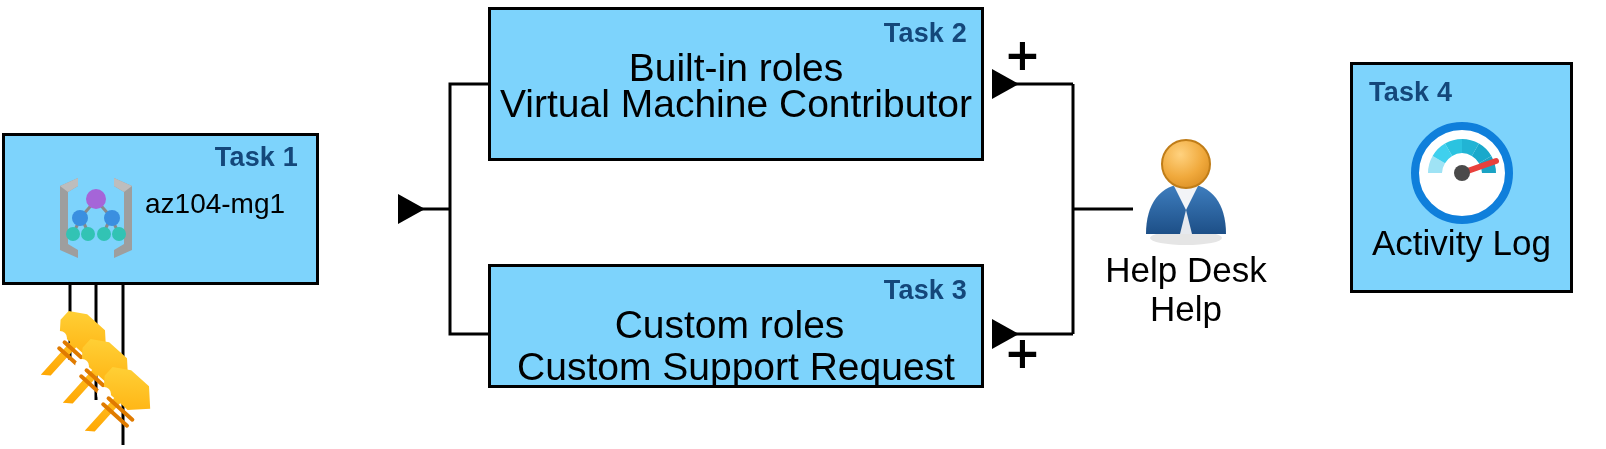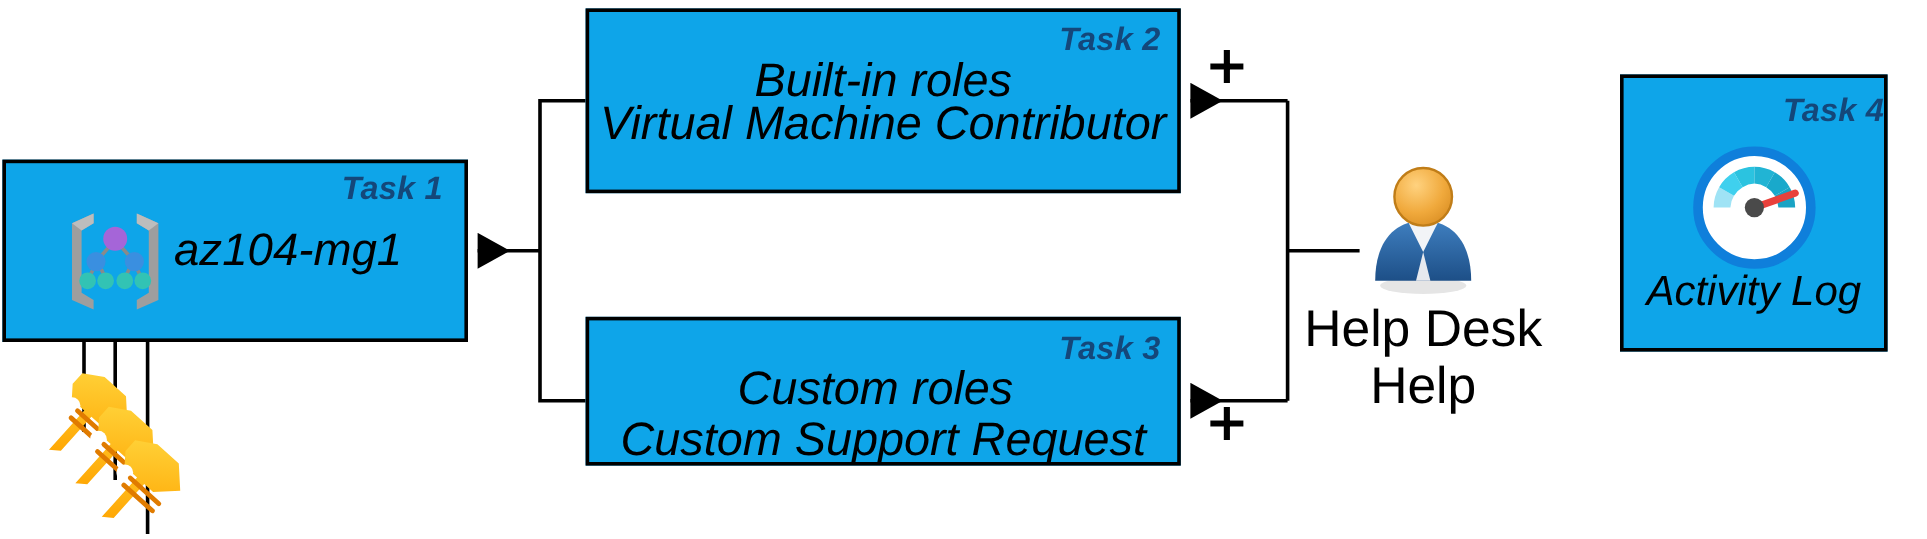--- a/index.html
+++ b/index.html
@@ -1,61 +1,61 @@
 <!DOCTYPE html>
 <html><head>
 <meta charset="utf-8">
 <style>
   html,body{margin:0;padding:0;background:#ffffff;}
   body{width:1606px;height:449px;position:relative;overflow:hidden;
        font-family:"Liberation Sans","DejaVu Sans",sans-serif;}
   .stage{position:absolute;left:0;top:0;width:1606px;height:449px;}
   svg.layer{position:absolute;left:0;top:0;width:1606px;height:449px;}
 
-  .task-box{position:absolute;background:#0ea5e9;border:3px solid #000000;
-            box-sizing:border-box;font-style:italic;}
+  .task-box{position:absolute;background:#7dd3fc;border:3px solid #000000;
+            box-sizing:border-box;}
   .task-tag{position:absolute;color:#14477a;font-weight:bold;font-size:27px;
             letter-spacing:.2px;white-space:nowrap;}
   .box-text{position:absolute;color:#000000;font-size:39px;line-height:1.12;
             text-align:center;white-space:nowrap;}
 
   
-  #task1-box{left:2px;top:133px;width:388px;height:152px;padding-left:15px;}
+  #task1-box{left:2px;top:133px;width:317px;height:152px;padding-left:15px;}
   #task1-tag{right:18px;top:6px;}
-  #task1-label{left:140px;top:52px;font-size:38px;}
+  #task1-label{left:140px;top:52px;font-size:28px;}
 
   
   #task2-box{left:488px;top:7px;width:496px;height:154px;}
   #task2-tag{right:14px;top:8px;}
   #task2-l1{left:0;right:0;top:36px;}
   #task2-l2{left:0;right:0;top:72px;}
 
   
   #task3-box{left:488px;top:264px;width:496px;height:124px;}
   #task3-tag{right:14px;top:8px;}
   #task3-l1{left:0;right:13px;top:36px;}
   #task3-l2{left:0;right:0;top:78px;}
 
   
   #task4-box{left:1350px;top:62px;width:223px;height:231px;}
-  #task4-tag{left:16px;right:0;top:12px;text-align:right;}
+  #task4-tag{left:16px;right:0;top:12px;text-align:left;}
   #task4-label{left:0;right:0;top:158px;font-size:35px;}
   #task4-gauge{position:absolute;left:50%;top:56px;transform:translateX(-50%);
                width:104px;height:104px;}
 
   .plus{position:absolute;color:#000;font-weight:bold;font-size:44px;
         line-height:1;font-family:"DejaVu Sans",sans-serif;}
   #plus-top{left:1004px;top:33px;}
   #plus-bottom{left:1004px;top:331px;}
 
   #mg-icon{position:absolute;left:48px;top:172px;width:96px;height:92px;}
   #keys-icon{position:absolute;left:38px;top:305px;width:120px;height:144px;}
   #person-icon{position:absolute;left:1134px;top:138px;width:104px;height:110px;}
   #person-label{position:absolute;left:1066px;top:250px;width:240px;
-                text-align:center;font-size:43px;color:#000;line-height:1.12;}
+                text-align:center;font-size:35px;color:#000;line-height:1.12;}
 </style>
 </head>
 <body>
 
 <div class="stage">
 
   <svg class="layer" viewBox="0 0 1606 449">
     <defs>
       <marker id="arrL" markerWidth="10" markerHeight="10" refX="9" refY="5" orient="auto" markerUnits="strokeWidth">
         <path d="M9,0 L9,10 L0,5 z" fill="#000"></path>

